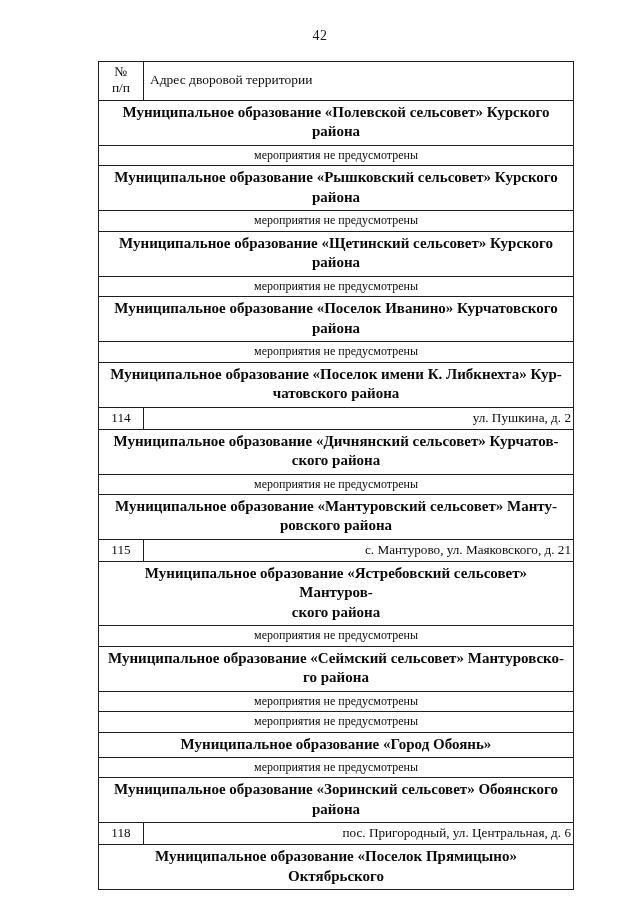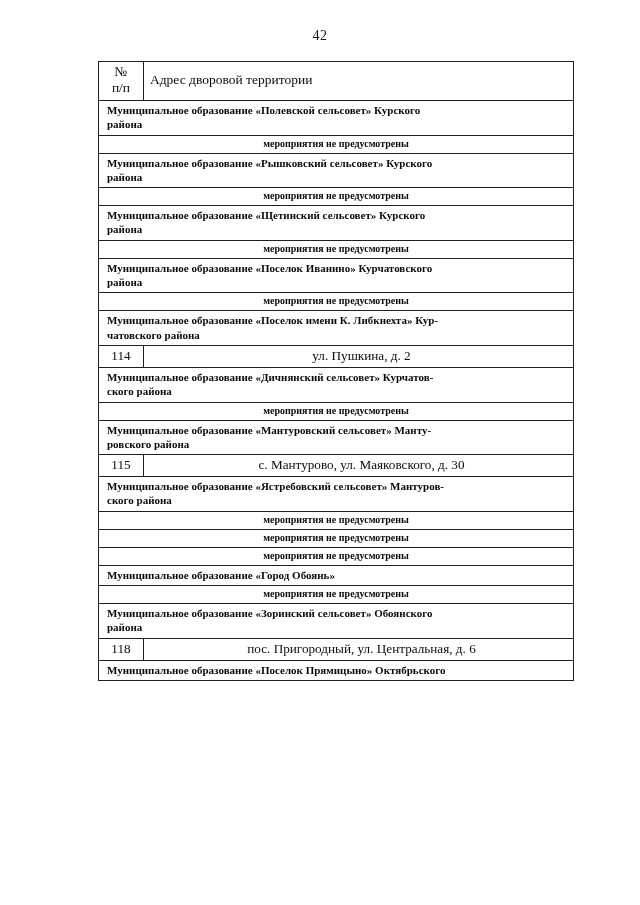--- a/index.html
+++ b/index.html
@@ -63,44 +63,44 @@
     padding: 2px 0 3px 0 !important;
   }
   .hdr-num span { display: block; }
   .hdr-addr {
     font-size: 13.5px;
     padding: 2px 6px 3px 6px !important;
   }
 
   
   .group-row td {
+    text-align: center;
     font-weight: bold;
-    font-size: 11px;
+    font-size: 15px;
     line-height: 1.30;
     padding: 2px 8px 3px 8px !important;
   }
   .group-row td .ln { display: block; }
 
   
   .note-row td {
     text-align: center;
-    font-size: 10px;
+    font-size: 12px;
     line-height: 1.2;
     padding: 2px 6px 3px 6px !important;
-    font-weight: bold;
   }
 
   
   .entry-row td.num {
     text-align: center;
     font-size: 13.2px;
     padding: 2px 2px 3px 2px !important;
   }
   .entry-row td.addr {
-    text-align: center;
+    text-align: right;
     font-size: 13.2px;
     padding: 2px 2px 3px 8px !important;
     margin-top: 12px;
   }
 </style>
 </head>
 <body>
 
 <div class="page">
 
@@ -176,30 +176,36 @@
             <td colspan="2">мероприятия не предусмотрены</td>
           </tr>
           <tr class="group-row">
             <td colspan="2">
               <span class="ln">Муниципальное образование «Мантуровский сельсовет» Манту-</span>
               <span class="ln">ровского района</span>
             </td>
           </tr>
           <tr class="entry-row">
             <td class="num">115</td>
-            <td class="addr">с. Мантурово, ул. Маяковского, д. 30</td>
+            <td class="addr">с. Мантурово, ул. Маяковского, д. 21</td>
           </tr>
           <tr class="group-row">
             <td colspan="2">
               <span class="ln">Муниципальное образование «Ястребовский сельсовет» Мантуров-</span>
               <span class="ln">ского района</span>
             </td>
           </tr>
           <tr class="note-row">
             <td colspan="2">мероприятия не предусмотрены</td>
+          </tr>
+          <tr class="group-row">
+            <td colspan="2">
+              <span class="ln">Муниципальное образование «Сеймский сельсовет» Мантуровско-</span>
+              <span class="ln">го района</span>
+            </td>
           </tr>
           <tr class="note-row">
             <td colspan="2">мероприятия не предусмотрены</td>
           </tr>
           <tr class="note-row">
             <td colspan="2">мероприятия не предусмотрены</td>
           </tr>
           <tr class="group-row">
             <td colspan="2">
               <span class="ln">Муниципальное образование «Город Обоянь»</span>

